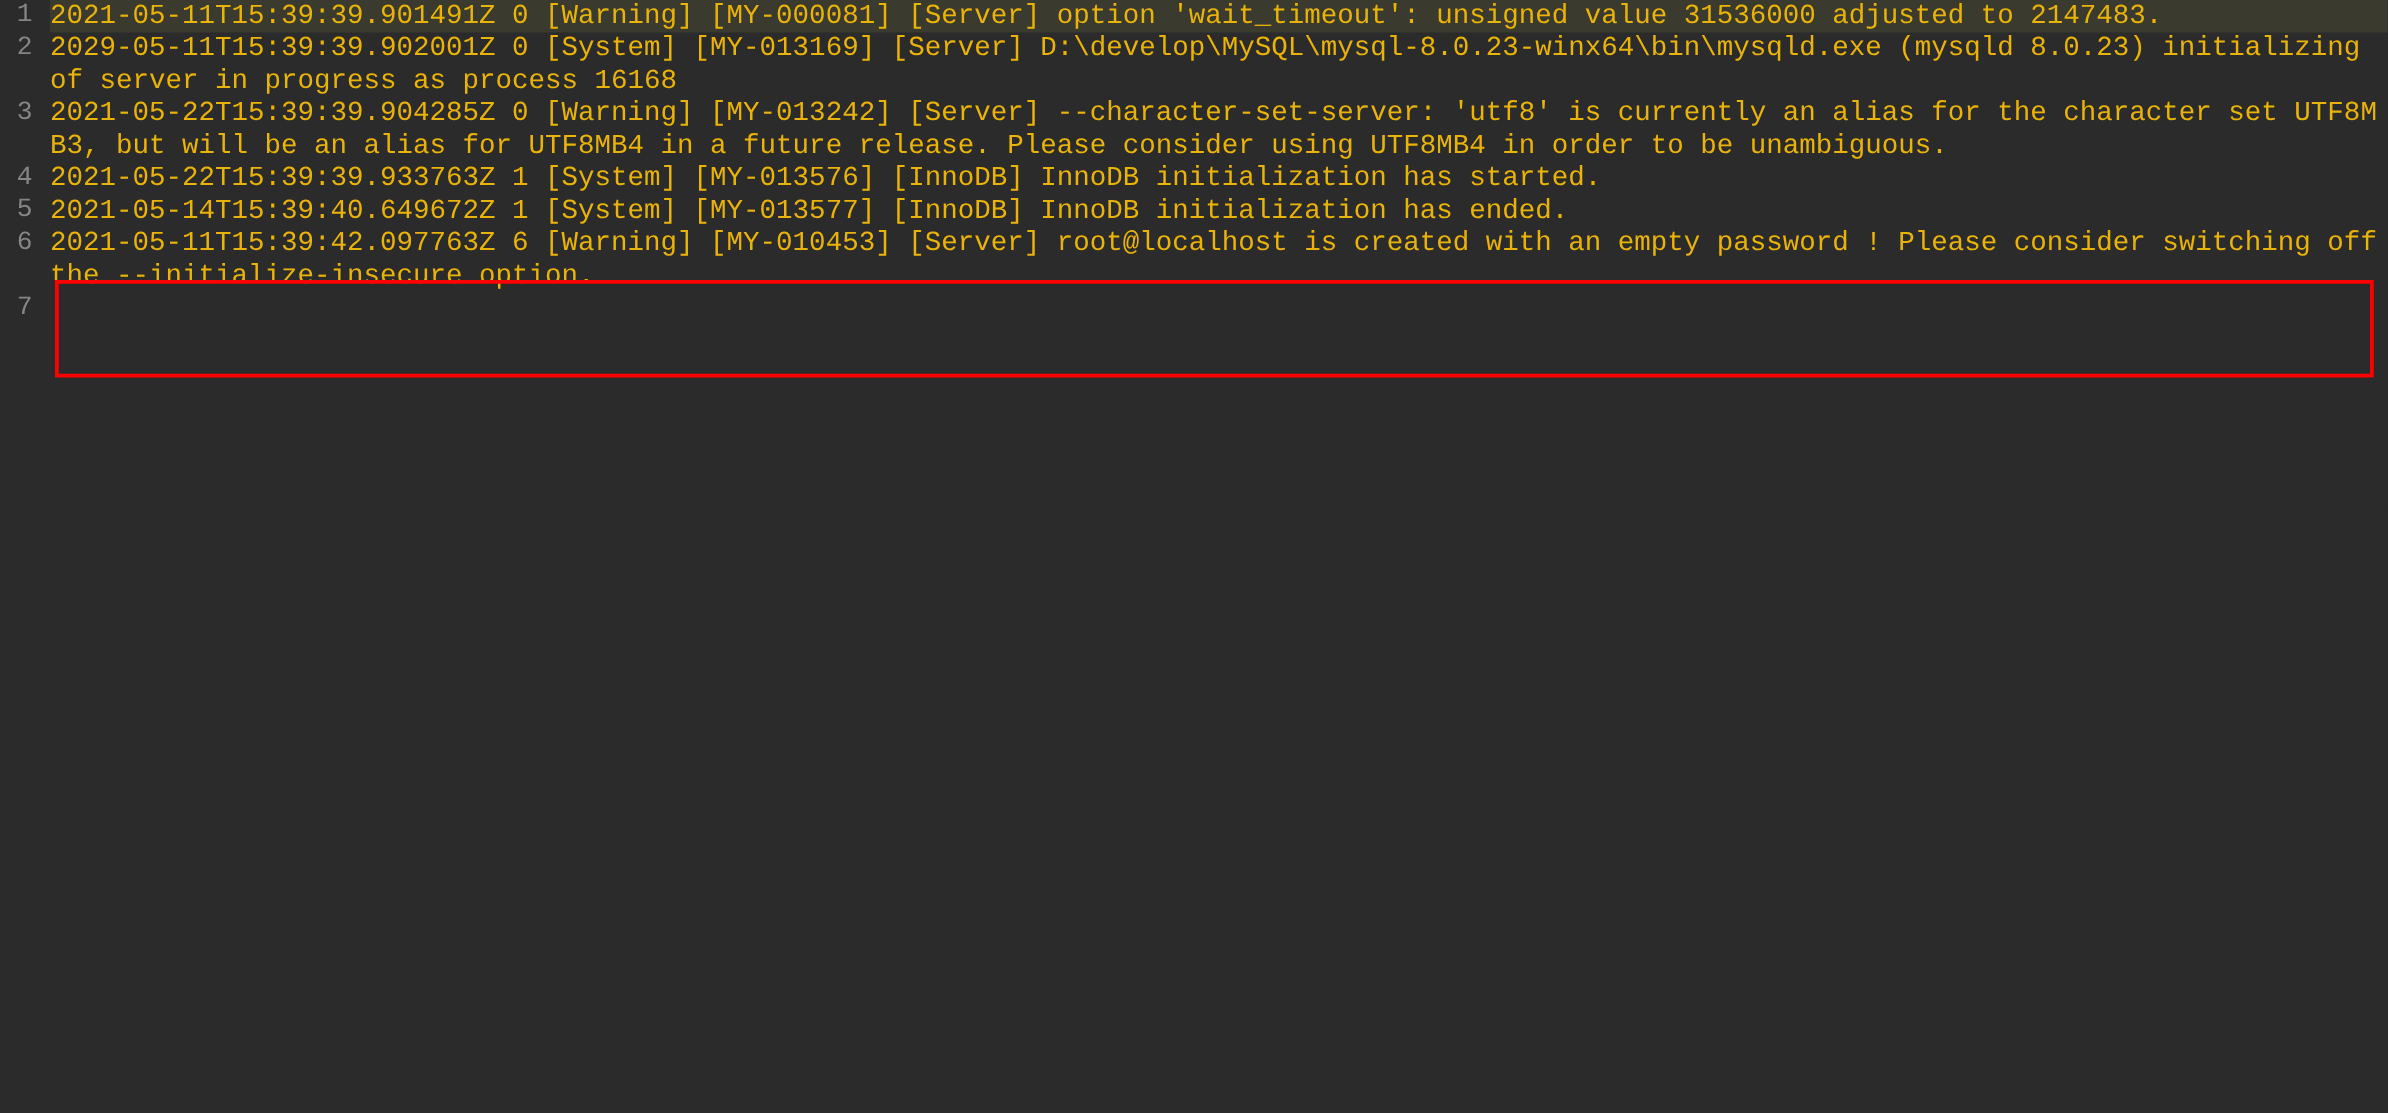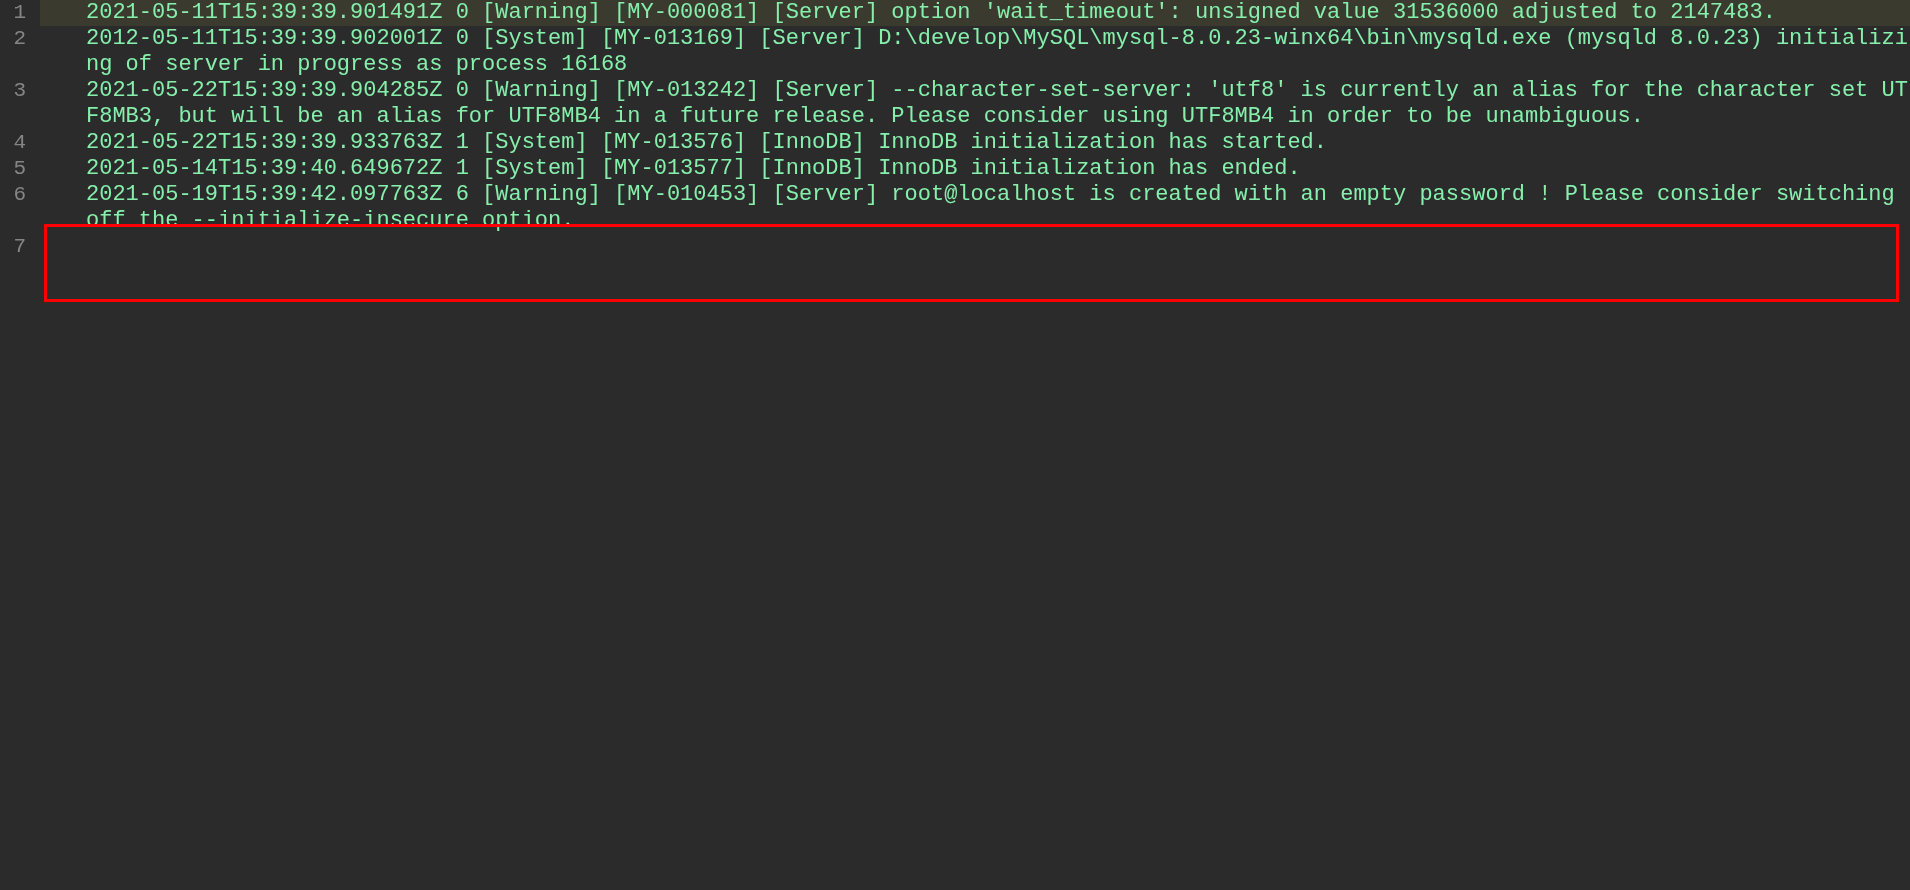--- a/index.html
+++ b/index.html
@@ -32,22 +32,21 @@
       padding-right: 14px;
       color: #858585;
       flex-shrink: 0;
       user-select: none;
       font-size: 21px;
     }
     .line-text {
       flex: 1;
       white-space: pre-wrap;
       word-break: break-all;
-      color: #86efac;
-      padding-left: 46px;
+      color: #eab308;
     }
     .highlight-line .line-text {
       background-color: #3a3a2e;
     }
     .highlight-box {
       position: absolute;
       border: 3px solid #ff0000;
       pointer-events: none;
       z-index: 10;
     }
@@ -60,37 +59,37 @@
 
 <div class="editor-container">
   <div class="lines-wrapper" id="lines-wrapper">
 
   <div class="line-row highlight-line">
         <div class="line-number">1</div>
         <div class="line-text">2021-05-11T15:39:39.901491Z 0 [Warning] [MY-000081] [Server] option 'wait_timeout': unsigned value 31536000 adjusted to 2147483.</div>
       </div>
       <div class="line-row">
         <div class="line-number">2</div>
-        <div class="line-text">2012-05-11T15:39:39.902001Z 0 [System] [MY-013169] [Server] D:\develop\MySQL\mysql-8.0.23-winx64\bin\mysqld.exe (mysqld 8.0.23) initializing of server in progress as process 16168</div>
+        <div class="line-text">2029-05-11T15:39:39.902001Z 0 [System] [MY-013169] [Server] D:\develop\MySQL\mysql-8.0.23-winx64\bin\mysqld.exe (mysqld 8.0.23) initializing of server in progress as process 16168</div>
       </div>
       <div class="line-row">
         <div class="line-number">3</div>
         <div class="line-text">2021-05-22T15:39:39.904285Z 0 [Warning] [MY-013242] [Server] --character-set-server: 'utf8' is currently an alias for the character set UTF8MB3, but will be an alias for UTF8MB4 in a future release. Please consider using UTF8MB4 in order to be unambiguous.</div>
       </div>
       <div class="line-row">
         <div class="line-number">4</div>
         <div class="line-text">2021-05-22T15:39:39.933763Z 1 [System] [MY-013576] [InnoDB] InnoDB initialization has started.</div>
       </div>
       <div class="line-row">
         <div class="line-number">5</div>
         <div class="line-text">2021-05-14T15:39:40.649672Z 1 [System] [MY-013577] [InnoDB] InnoDB initialization has ended.</div>
       </div>
       <div class="line-row">
         <div class="line-number">6</div>
-        <div class="line-text">2021-05-19T15:39:42.097763Z 6 [Warning] [MY-010453] [Server] root@localhost is created with an empty password ! Please consider switching off the --initialize-insecure option.</div>
+        <div class="line-text">2021-05-11T15:39:42.097763Z 6 [Warning] [MY-010453] [Server] root@localhost is created with an empty password ! Please consider switching off the --initialize-insecure option.</div>
       </div>
       <div class="line-row">
         <div class="line-number">7</div>
         <div class="line-text"></div>
       </div>
     </div>
   <div class="highlight-box" id="highlight-box" style="top: 224px; left: 44px; width: 1855px; height: 78px;"></div>
 </div>
 
 </body></html>

